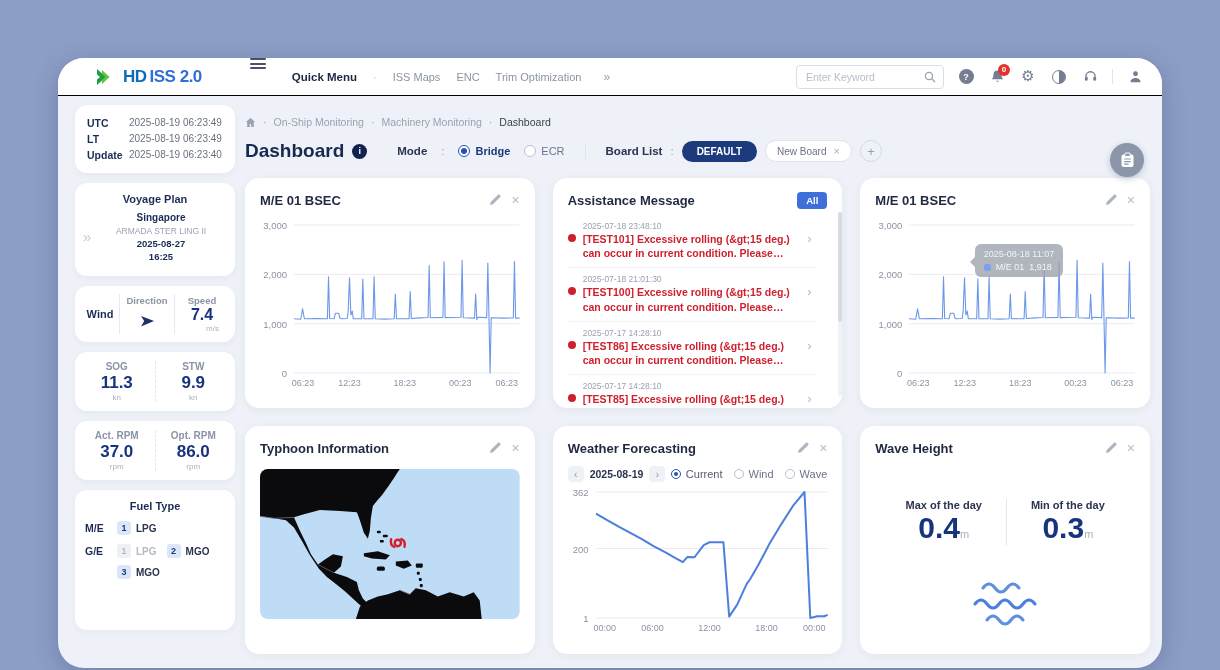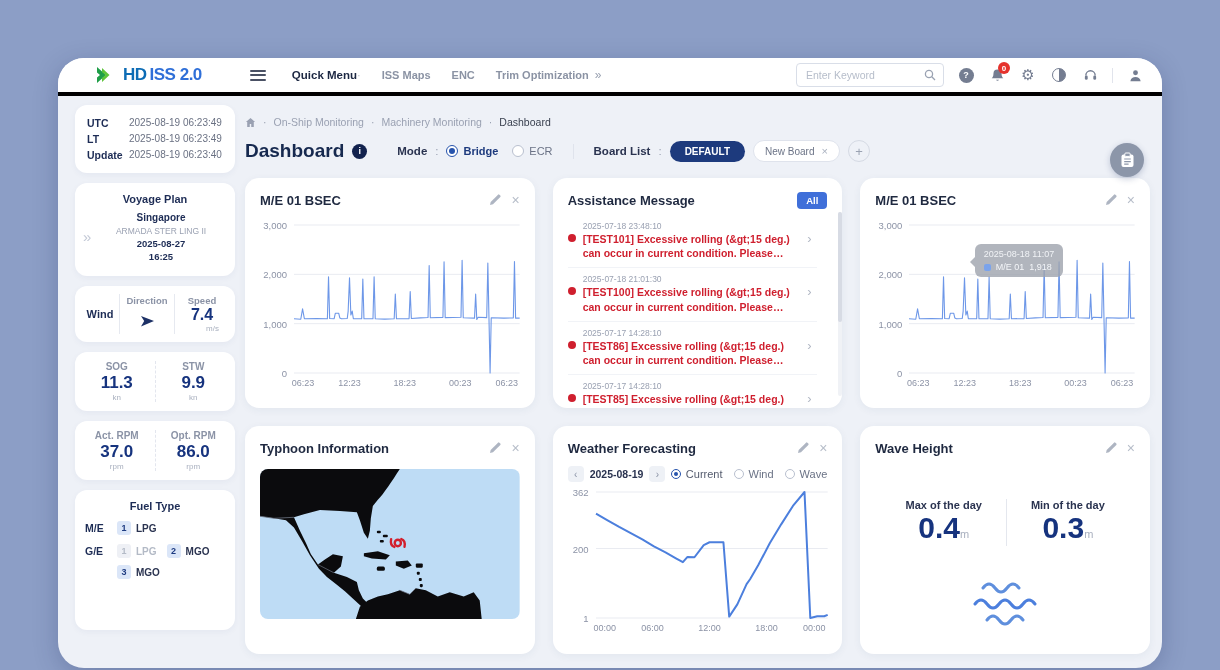--- a/index.html
+++ b/index.html
@@ -2,31 +2,31 @@
 <html><head>
 <meta charset="utf-8">
 <style>
   html,body{margin:0;padding:0;width:1220px;height:670px;overflow:hidden;
     font-family:"Liberation Sans","DejaVu Sans",sans-serif;background:#8C9EC6;}
   *{box-sizing:border-box;}
   .window{position:absolute;left:58px;top:58px;width:1104px;height:610px;
     background:#EEF1F7;border-radius:26px;overflow:hidden;display:flex;flex-direction:column;
     box-shadow:0 6px 24px rgba(30,45,90,.25);}
   
-  .navbar{height:38px;background:#fff;border-bottom:4px solid #000000;display:flex;align-items:center;
+  .navbar{height:38px;background:#fff;border-bottom:1px solid #000000;display:flex;
     padding:0 18px 0 38px;flex:0 0 auto;}
   .logo{display:flex;align-items:center;gap:7px;cursor:pointer;}
   .logo-txt{font-size:17px;font-weight:bold;letter-spacing:-0.5px;}
   .logo-hd{color:#0d6cb5;} .logo-iss{color:#2f6fd8;margin-left:3px;}
   .hamburger{width:16px;height:11px;margin-left:48px;display:flex;flex-direction:column;justify-content:space-between;cursor:pointer;}
   .hamburger i{display:block;height:2px;background:#4a5164;border-radius:1px;}
-  .nav-menu{display:flex;align-items:center;margin-left:26px;}
+  .nav-menu{display:flex;align-items:center;gap:16px;margin-left:26px;}
   .nav-quick{font-size:11.5px;font-weight:bold;color:#1c2742;cursor:pointer;}
   .nav-dot{color:#b9c0cc;font-size:11px;}
-  .nav-item{font-size:11px;font-weight:700;color:#8b93a4;cursor:pointer;margin-left:21px;}
+  .nav-item{font-size:11px;font-weight:400;color:#8b93a4;cursor:pointer;}
   .nav-more{font-size:12px;color:#9aa2b2;cursor:pointer;margin-left:6px;}
   .nav-right{margin-left:auto;display:flex;align-items:center;gap:13px;}
   .searchbox{display:flex;align-items:center;width:148px;height:24px;border:1px solid #d9dee8;border-radius:4px;background:#fff;padding:0 7px;}
   .searchbox input{border:none;outline:none;flex:1;font-size:10.5px;color:#3a4152;min-width:0;font-family:inherit;}
   .searchbox input::placeholder{color:#b6bdca;}
   .nav-ic{position:relative;width:18px;height:18px;display:grid;place-items:center;cursor:pointer;color:#747d91;}
   .help-circle{width:15px;height:15px;border-radius:50%;background:#747d91;color:#fff;font-size:9px;font-weight:bold;display:grid;place-items:center;}
   .badge{position:absolute;top:-4px;right:-4px;min-width:12px;height:12px;border-radius:6px;background:#e5322d;color:#fff;
     font-size:8px;font-weight:bold;display:grid;place-items:center;padding:0 2px;}
   .gear-glyph{font-family:"DejaVu Sans",sans-serif;font-size:15px;color:#747d91;line-height:1;}
@@ -73,21 +73,21 @@
   .fbadge.off .fnum{background:#eef0f5;color:#b3bac6;}
   .fbadge.off .fname{color:#b3bac6;}
   
   .content{flex:1;padding:0 12px 0 10px;overflow:hidden;}
   .breadcrumb{margin-top:20px;display:flex;align-items:center;gap:7px;font-size:10.5px;color:#9aa1b2;}
   .breadcrumb .crumb-last{color:#3a4150;}
   .page-head{margin-top:10px;display:flex;align-items:center;height:26px;}
   .page-title{font-size:19px;font-weight:800;color:#16294f;}
   .info-ic{width:15px;height:15px;border-radius:50%;background:#12224e;color:#fff;font-size:9px;font-weight:bold;
     display:grid;place-items:center;margin-left:8px;cursor:pointer;}
-  .mode-wrap{display:flex;gap:8px;margin-left:30px;font-size:11.5px;}
+  .mode-wrap{display:flex;gap:14px;margin-left:30px;font-size:11.5px;}
   .mode-label{font-weight:bold;color:#2a3350;}
   .colon{color:#9aa1b2;}
   .radio-group{display:flex;align-items:center;gap:14px;}
   .radio-opt{display:flex;align-items:center;gap:5px;cursor:pointer;}
   .radio{width:12px;height:12px;border-radius:50%;border:1.5px solid #b9c0cf;position:relative;background:#fff;}
   .radio.sel{border-color:#2653ac;}
   .radio.sel::after{content:"";position:absolute;inset:2px;border-radius:50%;background:#2653ac;}
   .radio-lab{color:#6b7386;font-size:11px;}
   .radio-lab.sel{color:#1d3a7d;font-weight:bold;}
   .head-div{width:1px;height:15px;background:#dfe3ec;margin:0 20px;}

